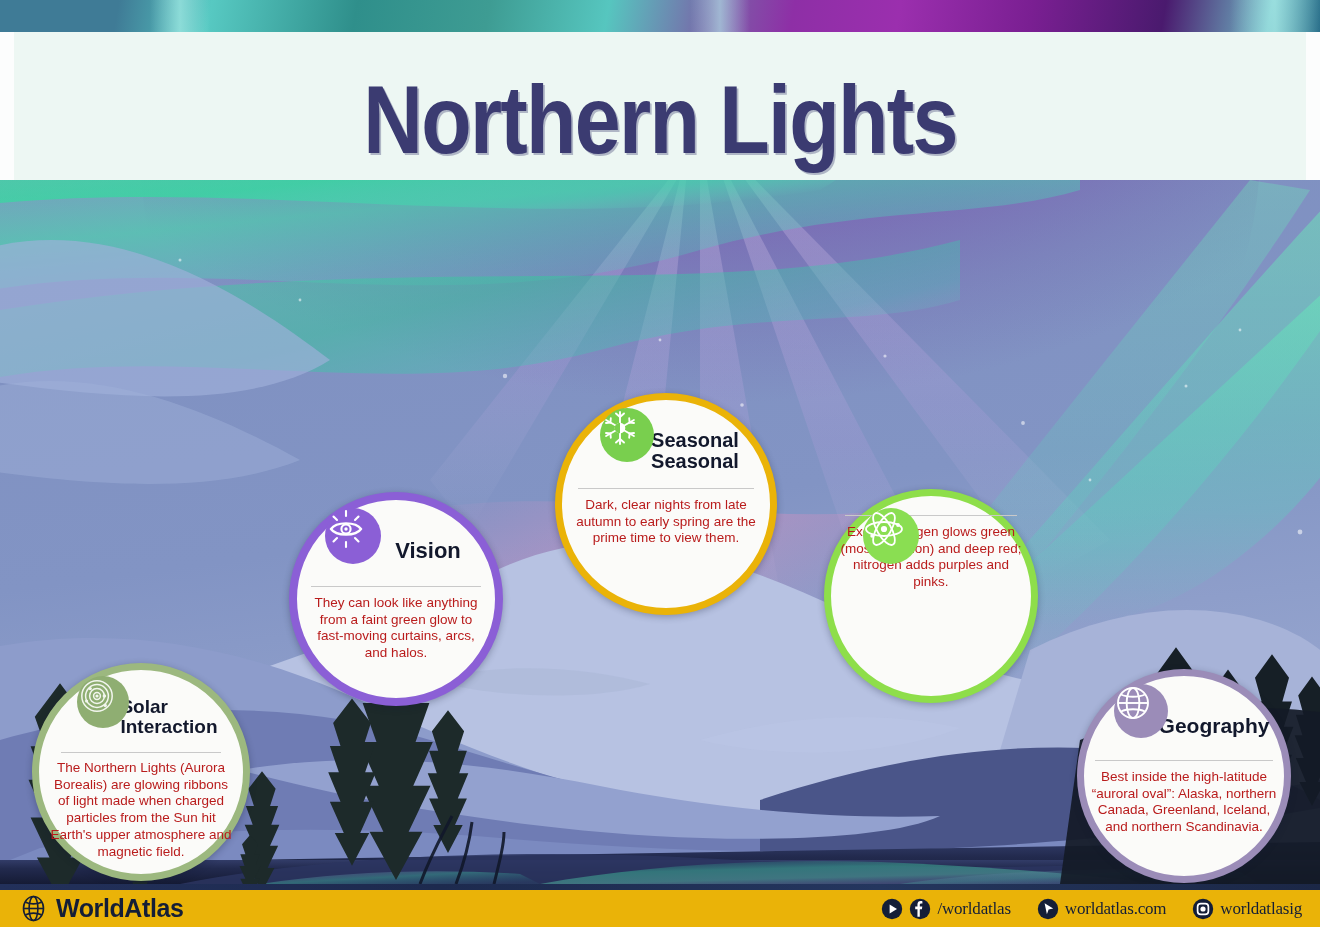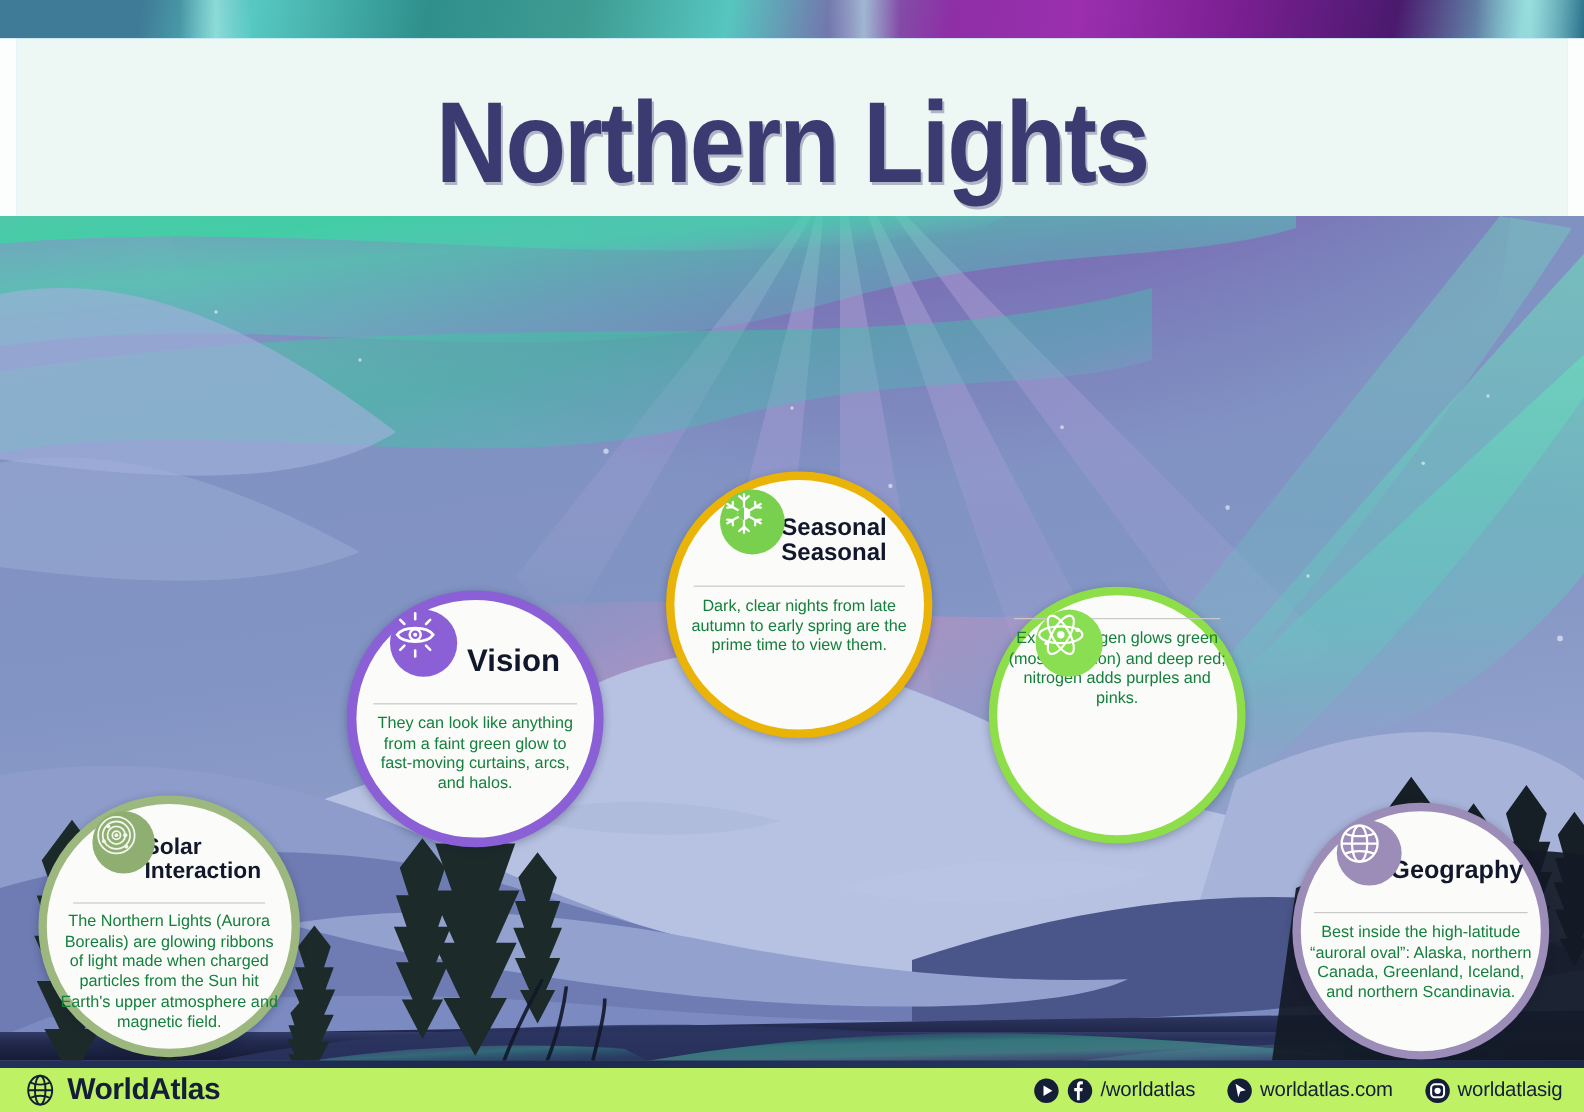--- a/index.html
+++ b/index.html
@@ -24,51 +24,51 @@
 
   
   .scene{position:absolute;left:0;top:180px;width:1320px;height:704px;overflow:hidden;background:#6d7fb5;}
   .scene svg{position:absolute;left:0;top:0;}
 
   
   .bottom-strip{position:absolute;left:0;top:884px;width:1320px;height:6px;
     background:linear-gradient(90deg,#22305a,#1d2a4e,#24365e,#1b2746);}
 
   
-  .footer{position:absolute;left:0;top:890px;width:1320px;height:37px;background:#bef264;
+  .footer{position:absolute;left:0;top:890px;width:1320px;height:37px;background:#eab308;
     display:flex;align-items:center;}
   .brand{display:flex;align-items:center;gap:9px;margin-left:20px;}
   .brand-name{font-size:25px;font-weight:bold;color:#141e37;letter-spacing:-.4px;}
   .social{margin-left:auto;margin-right:18px;display:flex;align-items:center;gap:26px;}
-  .s-group{display:flex;align-items:flex-start;gap:6px;}
+  .s-group{display:flex;align-items:center;gap:6px;font-family:Liberation Serif, serif;}
   .s-label{font-size:17px;color:#141e37;letter-spacing:-.2px;}
 
   
   .fact{position:absolute;border-radius:50%;background:#fbfbf9;box-sizing:border-box;
     box-shadow:0 2px 7px rgba(20,25,50,.30);}
   .fact .body{position:absolute;left:0;right:0;top:0;bottom:0;border-radius:50%;
     display:flex;flex-direction:column;align-items:center;}
   .fact .heading{display:flex;align-items:center;justify-content:center;width:100%;
     box-sizing:border-box;}
   .fact .title{font-weight:bold;color:#12182c;text-align:left;line-height:1.06;}
   .fact .rule{height:1px;background:#c9c9c9;}
-  .fact .desc{color:#15803d;text-align:center;line-height:1.24;}
+  .fact .desc{color:#b91c1c;text-align:center;line-height:1.24;}
 
   .badge{border-radius:50%;display:flex;align-items:center;justify-content:center;flex:none;
     position:absolute;}
 
   
   #fact-solar{left:32px;top:483px;width:218px;height:218px;border:7px solid #9cb87f;}
   #fact-solar .badge{width:52px;height:52px;background:#8fae72;left:38px;top:6px;}
   #fact-solar .title{font-size:19px;}
   #fact-solar .desc{font-size:13.5px;}
 
   #fact-vision{left:289px;top:312px;width:214px;height:214px;border:8px solid #8b5fd6;}
   #fact-vision .badge{width:56px;height:56px;background:#8b5fd6;left:28px;top:8px;}
-  #fact-vision .title{font-size:26px;}
+  #fact-vision .title{font-size:22px;}
   #fact-vision .desc{font-size:13.5px;}
 
   #fact-seasonal{left:555px;top:213px;width:222px;height:222px;border:7px solid #eab308;}
   #fact-seasonal .badge{width:54px;height:54px;background:#79cf4e;left:38px;top:8px;}
   #fact-seasonal .title{font-size:20px;}
   #fact-seasonal .desc{font-size:13.5px;}
 
   #fact-atomic{left:824px;top:309px;width:214px;height:214px;border:7px solid #8ede4a;}
   #fact-atomic .badge{width:56px;height:56px;background:#8ade52;left:32px;top:12px;}
   #fact-atomic .title{font-size:20px;}

